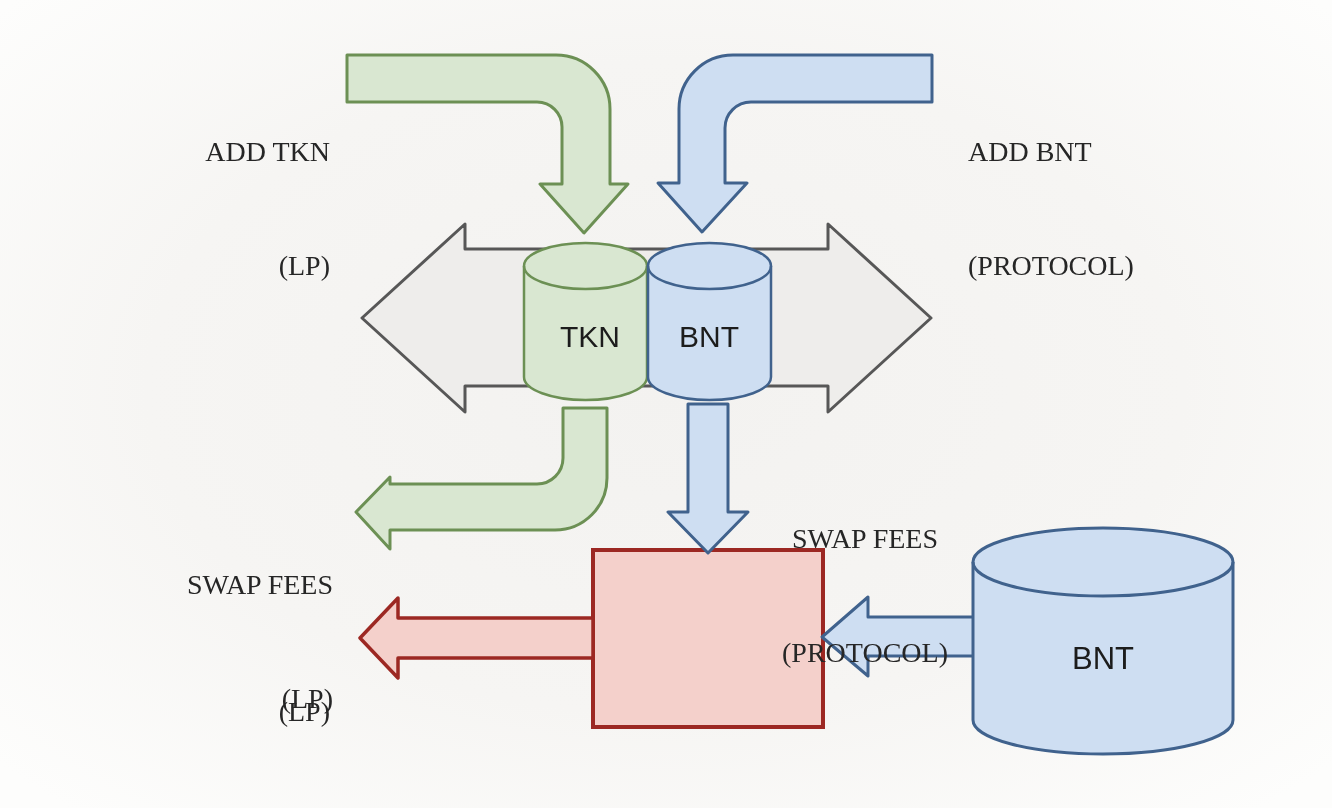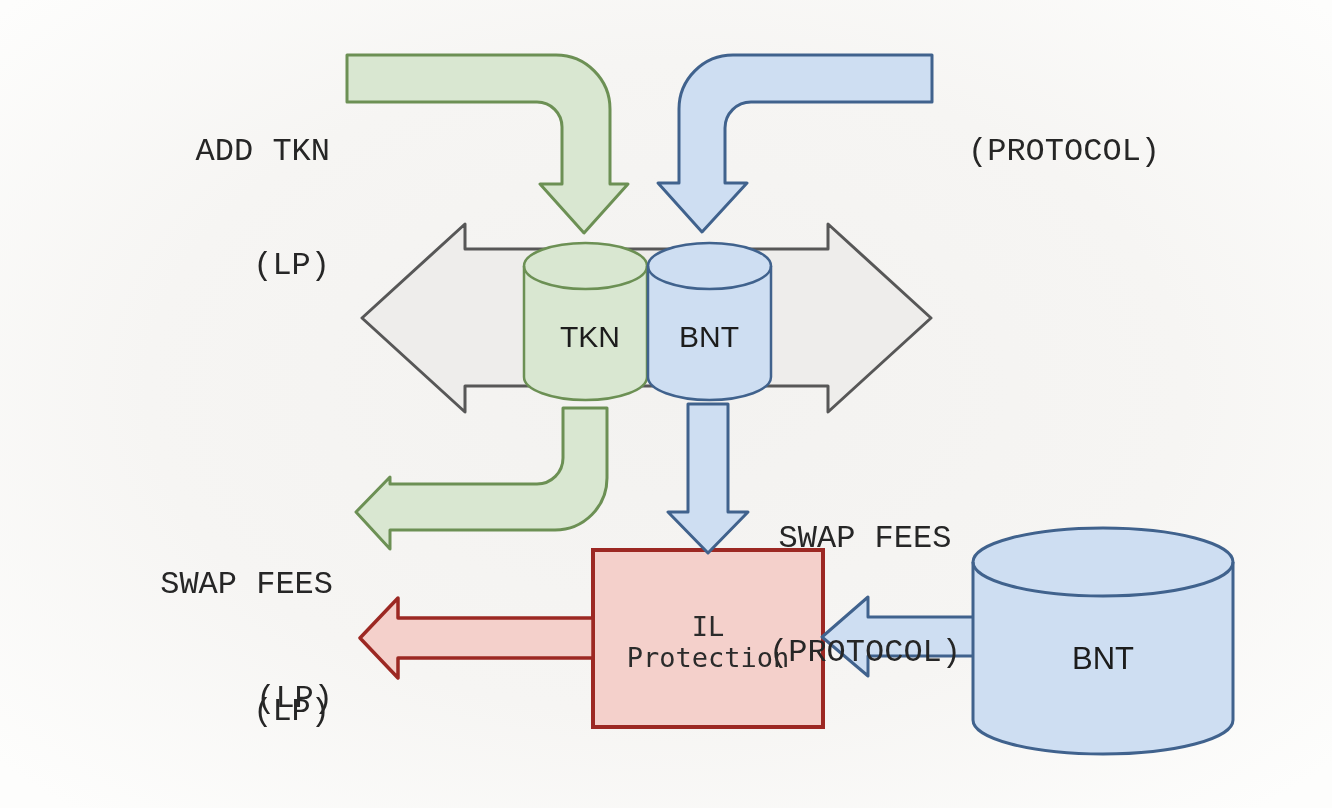--- a/index.html
+++ b/index.html
@@ -6,22 +6,22 @@
   .canvas{
     position:relative;
     width:1332px;height:808px;
     overflow:hidden;
     background:radial-gradient(ellipse at 50% 48%, #f3f2f0 0%, #f6f5f3 55%, #fdfdfc 95%);
     font-family:"DejaVu Sans Mono", monospace;
   }
   .canvas svg{position:absolute;left:0;top:0;}
   .lbl{
     position:absolute;
-    font-family:Liberation Mono, monospace;
-    font-size:32px;
+    font-family:Liberation Serif, serif;
+    font-size:28px;
     line-height:38px;
     color:#262626;
     white-space:pre;
   }
   .lbl.right{text-align:right;}
   .lbl.center{text-align:center;}
   .node-lbl{
     position:absolute;
     font-family:"Liberation Sans", sans-serif;
     color:#1c1c1c;
@@ -74,20 +74,21 @@
       <path d="M 973,562 A 130,34 0 0 0 1233,562" fill="none" stroke-width="3" stroke="#40628d"></path>
     </g>
   </svg>
 
   <div class="lbl right" style="left:110px;top:57px;width:220px;">
     <div>ADD TKN</div>
     <div>(LP)</div>
   </div>
 
   <div class="lbl" style="left:968px;top:57px;width:280px;">
+    <div>ADD BNT</div>
     <div>(PROTOCOL)</div>
   </div>
 
 
   <div class="lbl right" style="left:120px;top:490px;width:213px;">
     <div>SWAP FEES</div>
     <div>(LP)</div>
   </div>
 
   <div class="lbl center" style="left:756px;top:444px;width:218px;">
@@ -96,20 +97,16 @@
   </div>
 
   <div class="lbl right" style="left:120px;top:617px;width:210px;">
     <div>(LP)</div>
   </div>
 
   <div class="node-lbl" style="left:525px;top:320px;width:130px;font-size:30px;">TKN</div>
 
   <div class="node-lbl" style="left:649px;top:320px;width:120px;font-size:30px;">BNT</div>
 
-  <div class="ilp-lbl" style="left:598px;top:611px;width:220px;">
-    <div>IL</div>
-    <div>Protection</div>
-  </div>
 
   <div class="node-lbl" style="left:1003px;top:641px;width:200px;font-size:31px;">BNT</div>
 
 </div>
 
 </body></html>

